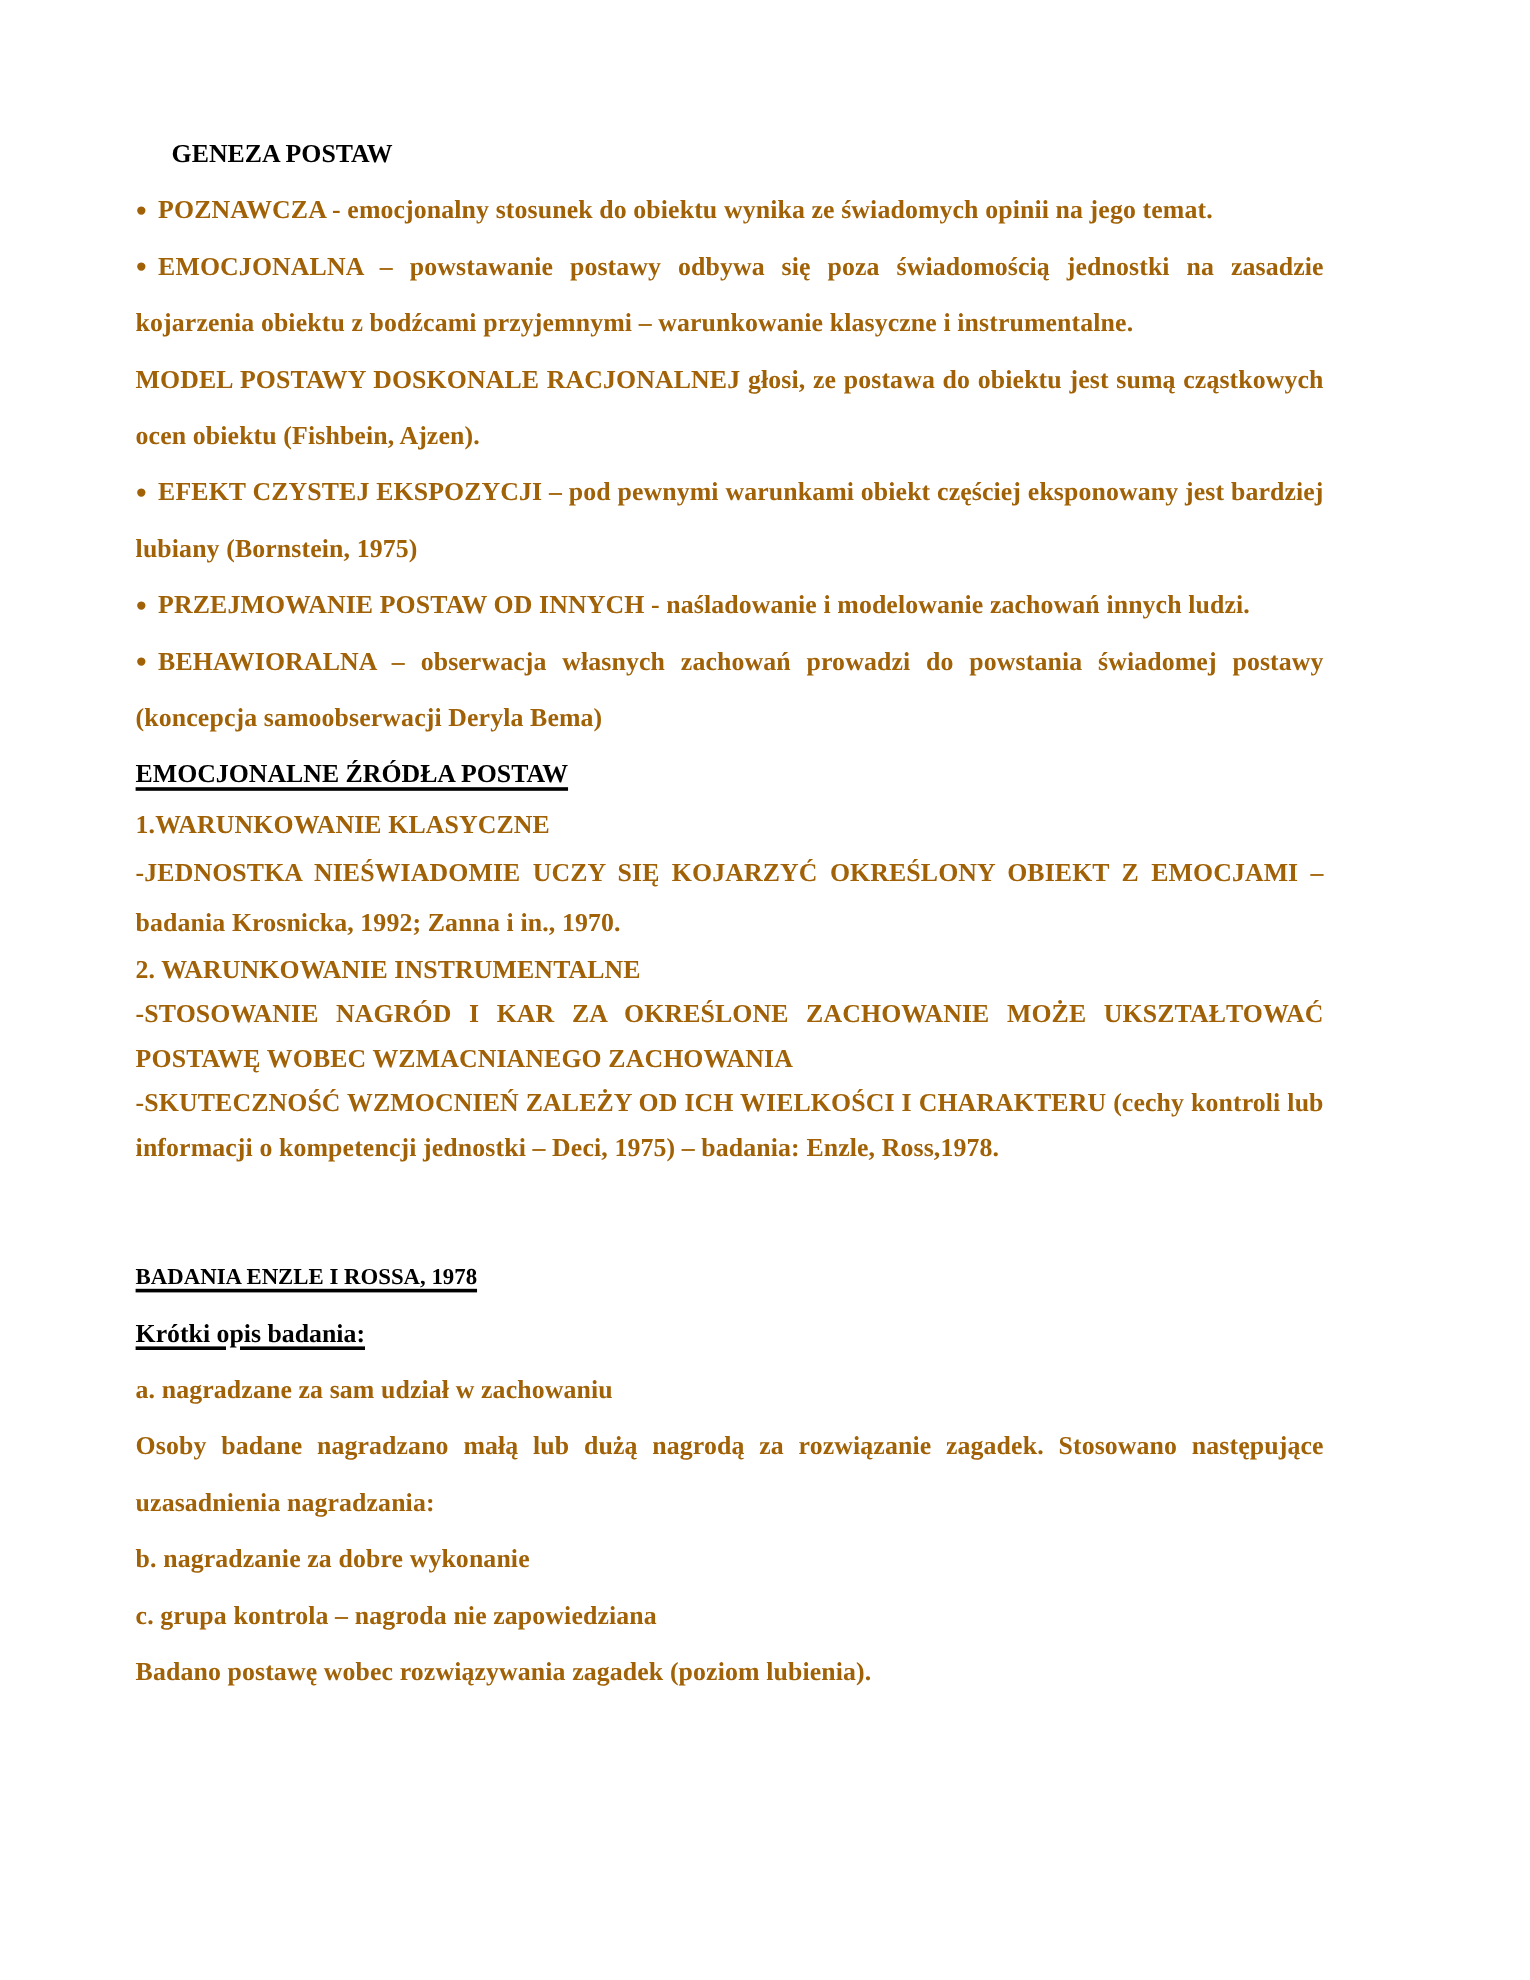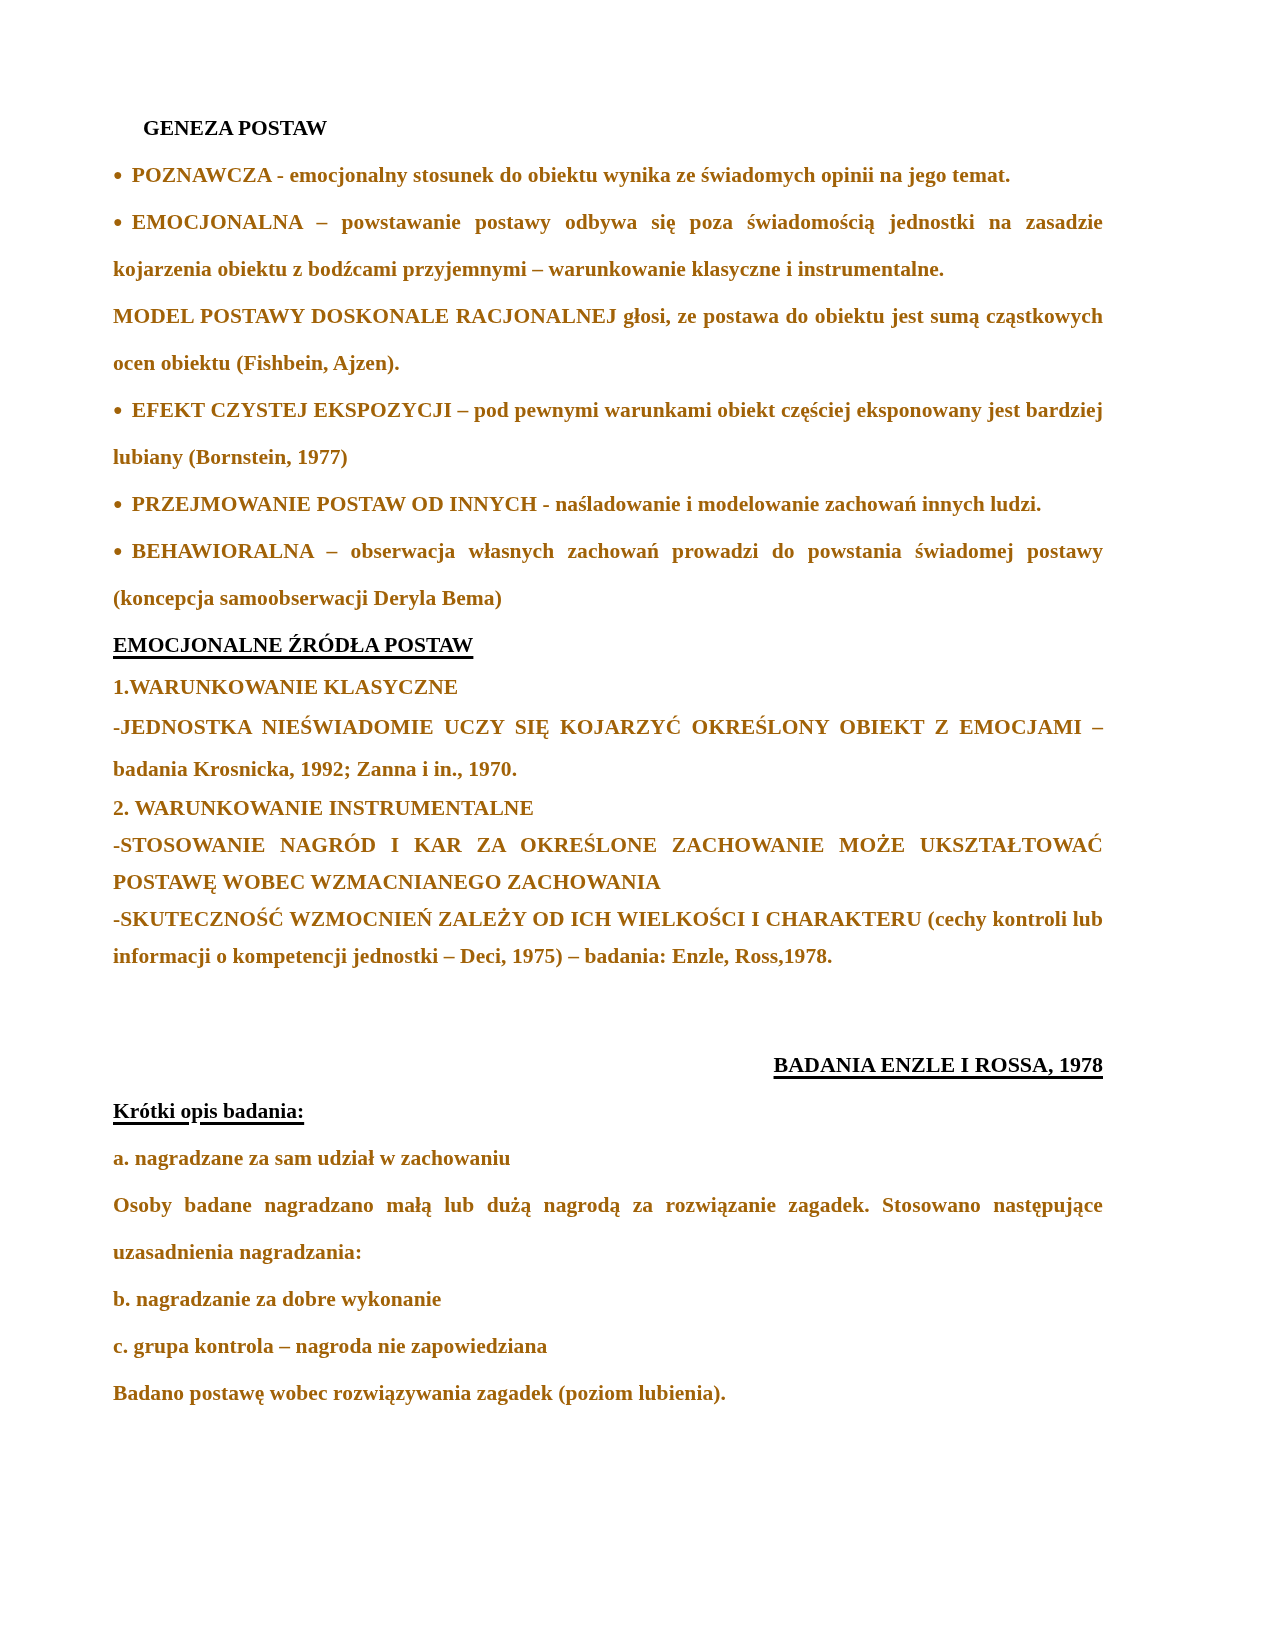--- a/index.html
+++ b/index.html
@@ -79,24 +79,24 @@
     text-align: left;
   }
   .heading-underline > span {
     text-decoration: underline;
     text-underline-offset: 4px;
     text-decoration-thickness: 2.5px;
   }
 
   .centered-heading {
     font-weight: bold;
-    font-size: 22px;
+    font-size: 19px;
     line-height: 47px;
     margin: 0;
-    text-align: right;
+    text-align: left;
     font-family: Liberation Serif, serif;
   }
   .centered-heading > span {
     text-decoration: underline;
     text-underline-offset: 4px;
     text-decoration-thickness: 2.5px;
   }
 
   .spacer-lg { height: 66px; }
 
@@ -111,21 +111,21 @@
   <div class="doc">
 
     <p class="title-line">GENEZA POSTAW</p>
 
     <p class="p bullet-p"><span class="bullet-glyph">●</span><span>POZNAWCZA -  emocjonalny stosunek do obiektu wynika ze świadomych opinii na jego temat.</span></p>
 
     <p class="p bullet-p"><span class="bullet-glyph">●</span><span>EMOCJONALNA – powstawanie postawy odbywa się poza świadomością jednostki na zasadzie kojarzenia obiektu z bodźcami przyjemnymi – warunkowanie klasyczne i instrumentalne.</span></p>
 
     <p class="p">MODEL POSTAWY DOSKONALE RACJONALNEJ  głosi, ze postawa do obiektu jest sumą cząstkowych ocen obiektu (Fishbein, Ajzen).</p>
 
-    <p class="p bullet-p"><span class="bullet-glyph">●</span><span>EFEKT CZYSTEJ EKSPOZYCJI – pod pewnymi warunkami obiekt częściej eksponowany jest bardziej lubiany (Bornstein, 1977)</span></p>
+    <p class="p bullet-p"><span class="bullet-glyph">●</span><span>EFEKT CZYSTEJ EKSPOZYCJI – pod pewnymi warunkami obiekt częściej eksponowany jest bardziej lubiany (Bornstein, 1975)</span></p>
 
     <p class="p bullet-p"><span class="bullet-glyph">●</span><span>PRZEJMOWANIE POSTAW OD INNYCH -  naśladowanie i modelowanie zachowań innych ludzi.</span></p>
 
     <p class="p bullet-p"><span class="bullet-glyph">●</span><span>BEHAWIORALNA – obserwacja własnych zachowań prowadzi do powstania świadomej postawy (koncepcja samoobserwacji Deryla Bema)</span></p>
 
     <p class="heading-underline"><span>EMOCJONALNE ŹRÓDŁA POSTAW</span></p>
 
     <p class="p tight nowrap-block">1.WARUNKOWANIE KLASYCZNE</p>
 
     <p class="p tight-mid">-JEDNOSTKA NIEŚWIADOMIE UCZY SIĘ KOJARZYĆ OKREŚLONY OBIEKT Z EMOCJAMI – badania Krosnicka, 1992; Zanna i in., 1970.</p>

